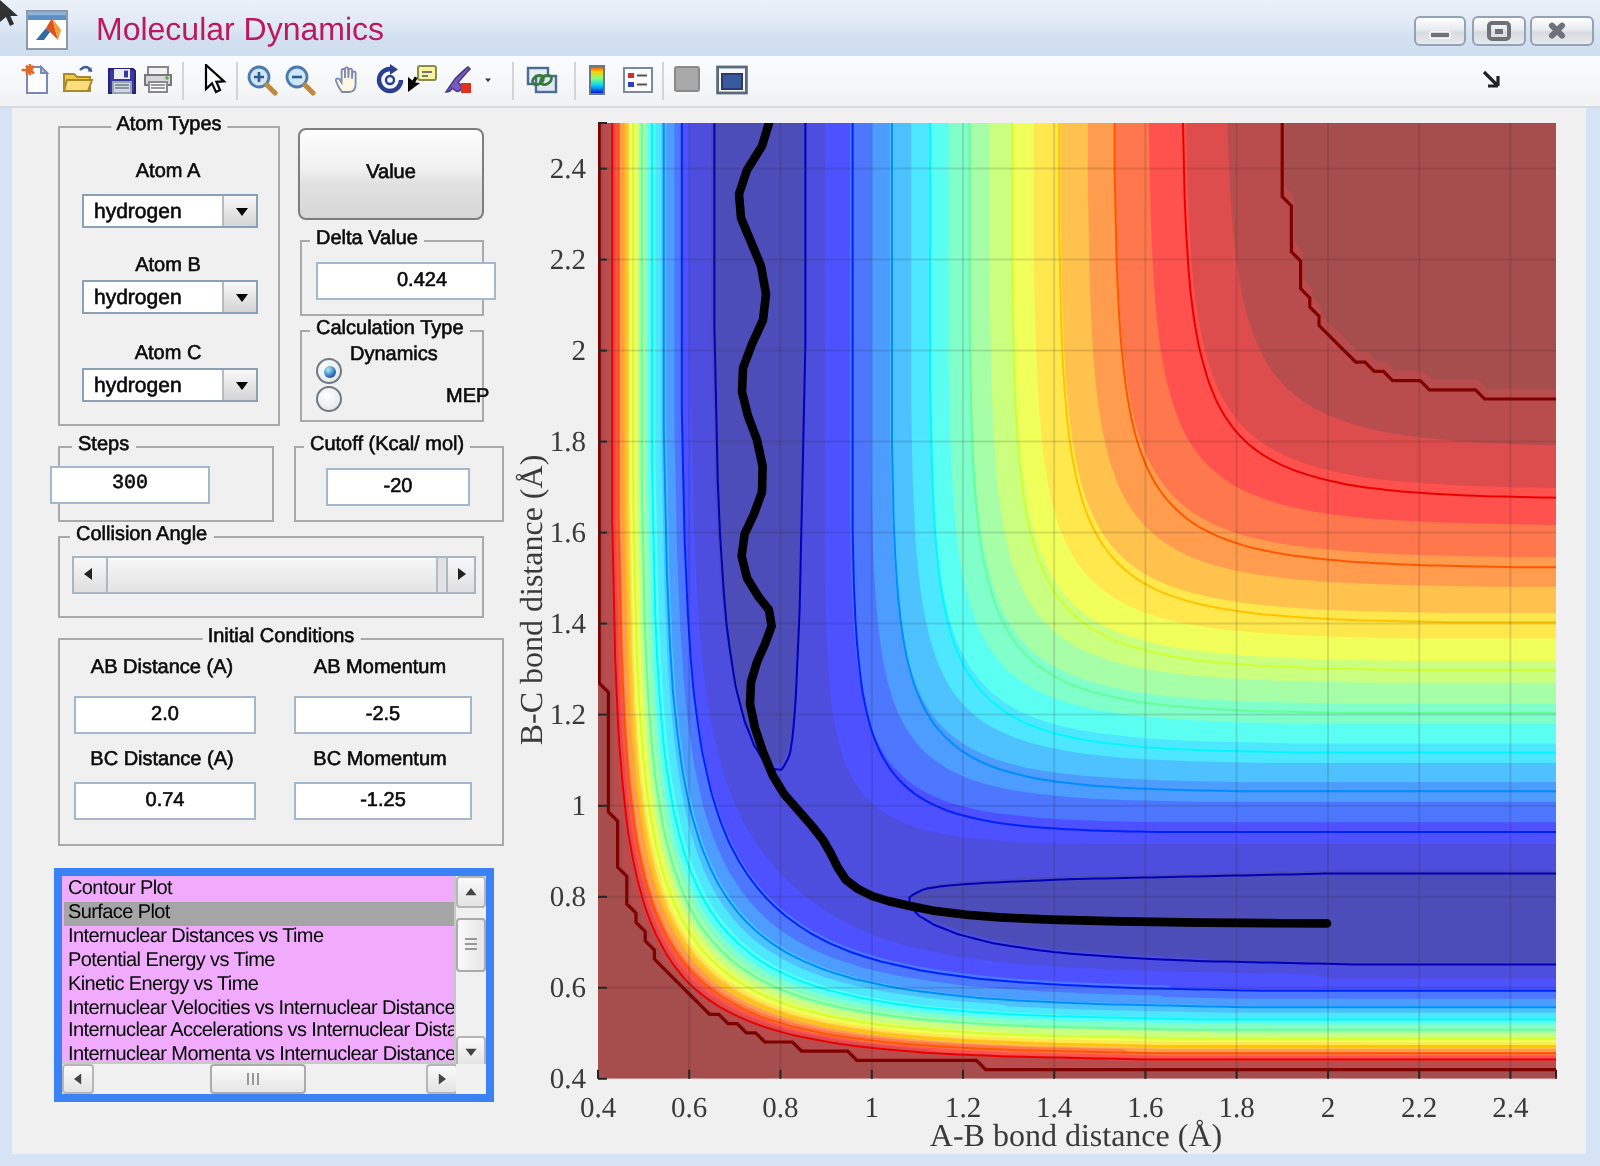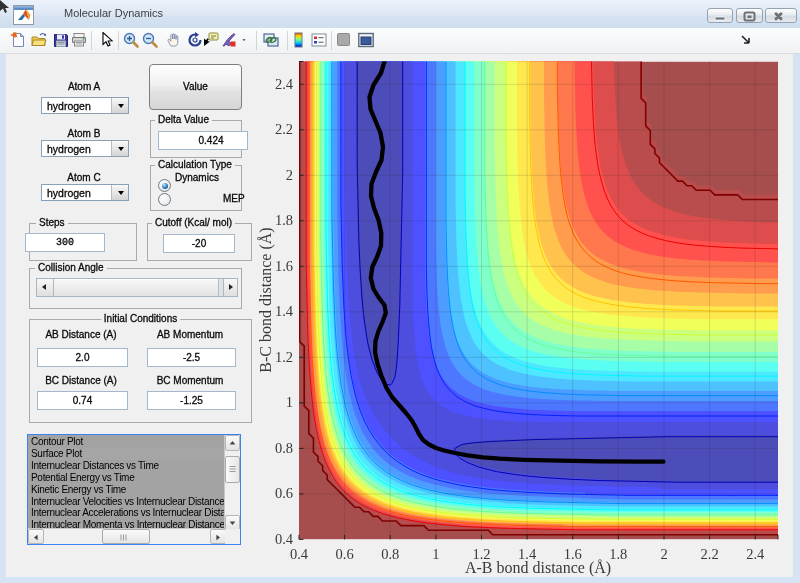--- a/index.html
+++ b/index.html
@@ -1,35 +1,35 @@
 <!DOCTYPE html>
 <html><head><meta charset="utf-8"><style>
 html,body{margin:0;padding:0;}
 #win{position:relative;width:800px;height:583px;background:#d5e3f4;overflow:hidden;font-family:"Liberation Sans",sans-serif;transform:translateZ(0);}
 .abs{position:absolute;}
 #titlebar{position:absolute;left:0;top:0;width:800px;height:28px;background:linear-gradient(#ebf1f9 0%,#dfe9f5 45%,#d3e1f1 65%,#cfdeef 100%);}
 #titleicon{position:absolute;left:13px;top:5px;width:19px;height:18px;background:#fff;border:1px solid #8f9aa6;}
-#titletext{position:absolute;left:64px;top:7px;font-size:11px;color:#404040;}
+#titletext{position:absolute;left:48px;top:7px;font-size:16px;color:#be185d;}
 .winbtn{position:absolute;top:8px;height:13px;border:1px solid #94a3b3;border-radius:3px;background:linear-gradient(#fcfdfe 0%,#e9ecef 45%,#d7dbe0 55%,#e6eaee 100%);}
 #toolbar{position:absolute;left:0px;top:28px;width:800px;height:25px;background:linear-gradient(#fbfcfd,#f0f2f4);border-bottom:1px solid #d9dbdd;}
 .tsep{position:absolute;top:3px;width:1px;height:19px;background:#d2d4d6;}
 #figarea{position:absolute;left:6px;top:54px;width:787px;height:523px;background:#f0f0f0;}
 .panel{position:absolute;border:1px solid #a9a9a9;}
 .plabel,.lbl,.edit,#updatebtn,.ptext{-webkit-text-stroke:0.3px #0a0a0a;}
 .plabel{position:absolute;top:-7px;background:#f0f0f0;padding:0 3px;font-size:10px;font-weight:400;color:#0a0a0a;white-space:nowrap;}
 .lbl{position:absolute;font-size:10px;font-weight:400;color:#0a0a0a;text-align:center;white-space:nowrap;}
 .edit{position:absolute;background:#fff;border:1px solid #a3b8cc;font-size:10px;font-weight:400;color:#0a0a0a;text-align:center;}
 .popup{position:absolute;background:#fff;border:1px solid #8aa0b6;}
 .ptext{position:absolute;left:5px;top:1.5px;font-size:10.5px;color:#0a0a0a;}
 .pbtn{position:absolute;right:0;top:0;bottom:0;width:16px;background:linear-gradient(#f8f8f8,#d4d4d4);border-left:1px solid #b4bcc4;}
 .parr{position:absolute;right:4px;top:5.5px;width:0;height:0;border-left:3.8px solid transparent;border-right:3.8px solid transparent;border-top:4.5px solid #000;}
 #updatebtn{position:absolute;left:149px;top:64px;width:91px;height:44px;border:1px solid #7e7e7e;border-radius:4px;background:linear-gradient(#fefefe 0%,#f0f0f0 45%,#e2e2e2 60%,#d6d6d6 100%);font-size:10px;font-weight:400;color:#0a0a0a;text-align:center;line-height:44px;}
 .radio{position:absolute;width:11px;height:11px;border-radius:50%;border:1px solid #6f7a84;background:radial-gradient(circle at 40% 35%,#ffffff,#dde1e4);}
 .radio .dot{position:absolute;left:2.5px;top:2.5px;width:6px;height:6px;border-radius:50%;background:radial-gradient(circle at 35% 30%,#9ad8f2 10%,#1b5fa8 70%,#124a86);}
-#listbox{position:absolute;left:27px;top:434px;width:212px;height:109px;background:#a3a3a3;border:1px solid #3b82f6;overflow:hidden;}
+#listbox{position:absolute;left:27px;top:434px;width:212px;height:109px;background:#f0abfc;border:4px solid #3b82f6;overflow:hidden;}
 .li{position:absolute;left:1px;font-size:10px;letter-spacing:-0.3px;color:#000;white-space:nowrap;padding-left:2px;height:12px;line-height:12.5px;width:193px;overflow:hidden;}
 .sb{position:absolute;background:#f0f0f0;}
 .sbbtn{position:absolute;background:linear-gradient(#fafafa,#e3e3e3);border:1px solid #b6b6b6;border-radius:2px;}
 .sbthumb{position:absolute;background:linear-gradient(90deg,#fafafa,#e6e6e6);border:1px solid #ababab;border-radius:2px;}
 .sbthumbh{position:absolute;background:linear-gradient(#fafafa,#e6e6e6);border:1px solid #ababab;border-radius:2px;}
 .sliderbox{position:absolute;left:36px;top:278px;width:200px;height:17px;background:#f2f2f2;border:1px solid #a8b6c4;}
 </style></head><body>
 <div id="win">
 
 <div id="figarea"></div>
@@ -149,20 +149,23 @@
       <div class="tsep" style="left:256px"></div>
       <div class="tsep" style="left:286.5px"></div>
       <div class="tsep" style="left:331px"></div>
       <svg style="position:absolute;left:740px;top:6px" width="12" height="12" viewBox="0 0 12 12">
         <path d="M2 2 L9 9 M9 9 l0 -5 M9 9 l-5 0" stroke="#222" stroke-width="1.6" fill="none"></path>
       </svg>
     </div>
 <svg class="abs" style="left:0;top:0" width="11" height="14" viewBox="0 0 11 14">
       <path d="M0 0 L0 11 L3 8.5 L5 13 L7 12 L5.2 8 L9 8 Z" fill="#111" opacity="0.85"></path>
     </svg>
+<div class="panel" style="left:29px;top:63px;width:109px;height:148px;">
+      <div class="plabel" style="left:50%;transform:translateX(-50%);">Atom Types</div>
+    </div>
     <div class="lbl" style="left:84px;top:86px;transform:translate(-50%,-50%);">Atom A</div>
     <div class="popup" style="left:41px;top:97px;width:86px;height:15px;">
       <div class="ptext">hydrogen</div>
       <div class="pbtn">
         <div class="parr"></div>
       </div>
     </div>
     <div class="lbl" style="left:84px;top:133px;transform:translate(-50%,-50%);">Atom B</div>
     <div class="popup" style="left:41px;top:140px;width:86px;height:15px;">
       <div class="ptext">hydrogen</div>

